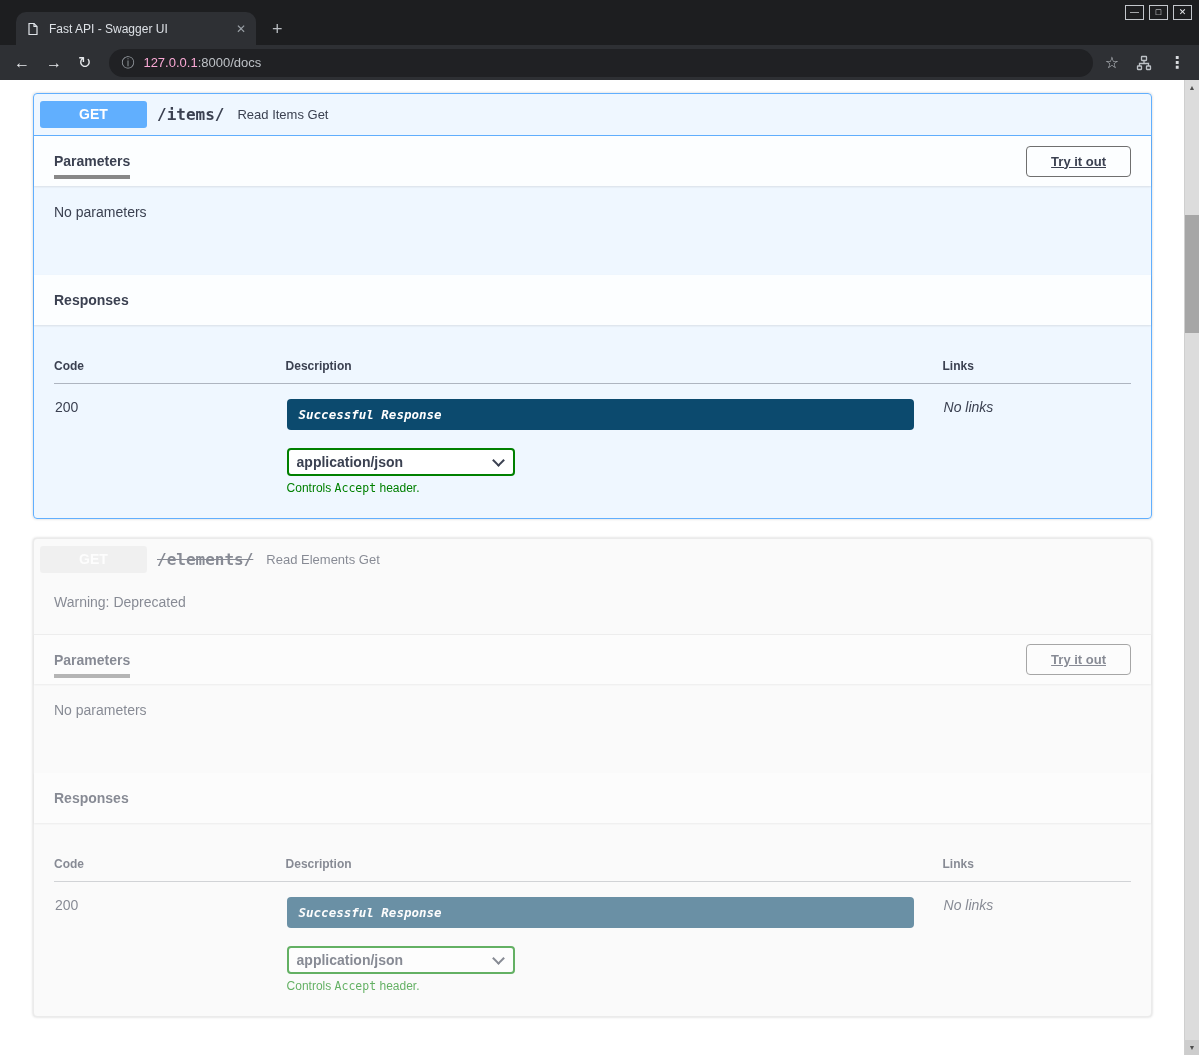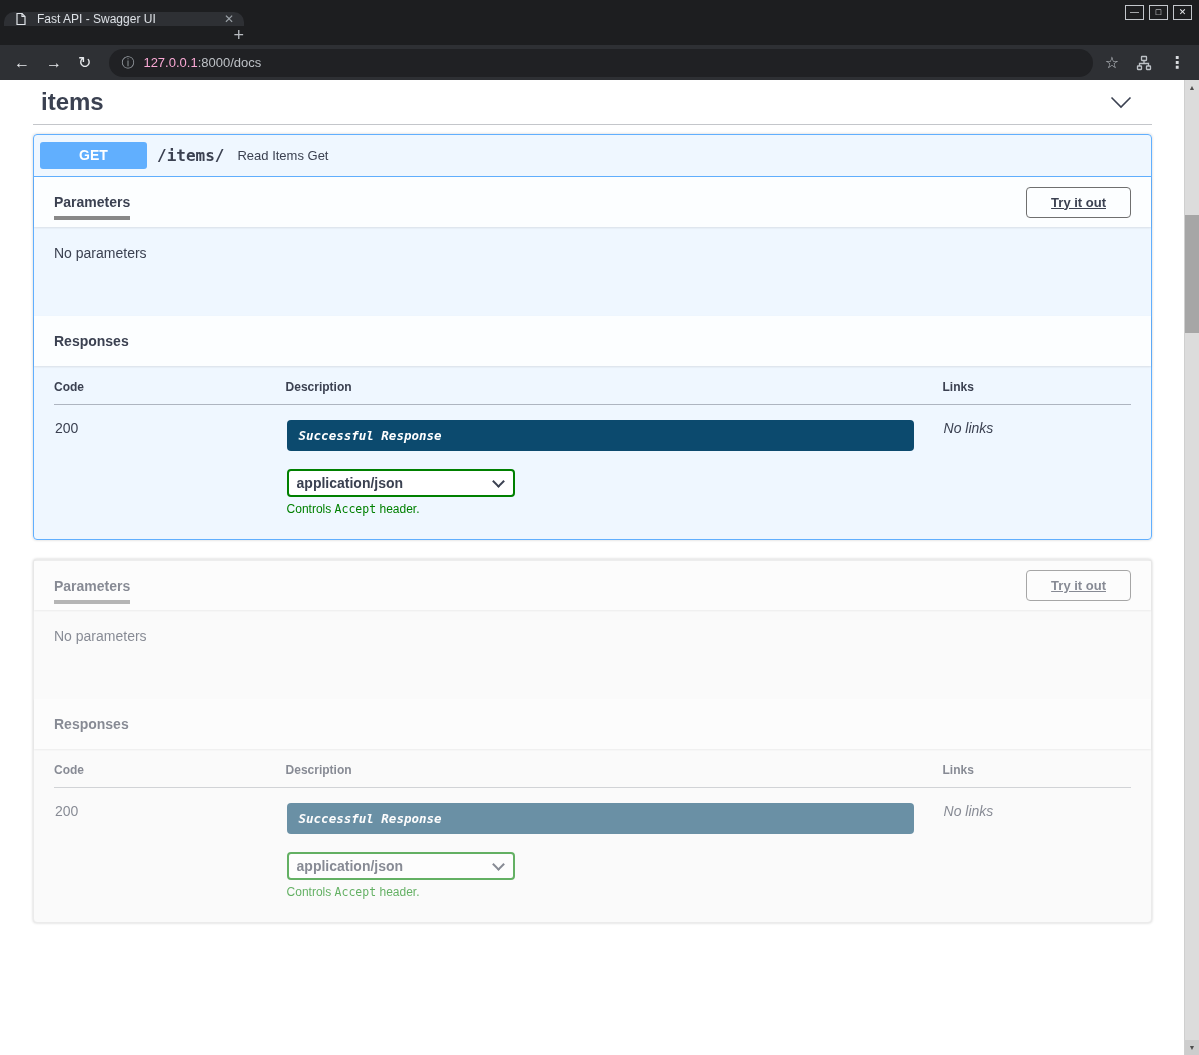--- a/index.html
+++ b/index.html
@@ -4,21 +4,21 @@
 <style>
   * { box-sizing: border-box; }
   body { margin:0; font-family:"Liberation Sans","DejaVu Sans",sans-serif; background:#111; }
   .screen { position:relative; width:1199px; height:1055px; background:#fff; overflow:hidden; }
 
   
   .chrome { position:absolute; top:0; left:0; right:0; height:80px; background:#1d1e20; }
   .win-controls { position:absolute; top:5px; right:7px; display:flex; gap:5px; z-index:5; }
   .win-btn { width:19px; height:15px; border:1px solid #c3c7cc; color:#e8eaed; font-size:9px;
              line-height:13px; text-align:center; background:#1d1e20; cursor:pointer; }
-  .tabstrip { position:absolute; top:12px; left:4px; height:33px; display:flex; align-items:flex-end;flex-direction:column; }
+  .tabstrip { position:absolute; top:12px; left:16px; height:33px; display:flex; align-items:flex-end; }
   .tab { width:240px; height:33px; background:#2e3034; border-radius:10px 10px 0 0;
          display:flex; align-items:center; padding:0 10px; gap:9px; cursor:pointer; }
   .tab-title { flex:1; color:#dde1e6; font-size:12px; white-space:nowrap; overflow:hidden; }
   .tab-close { color:#9aa0a6; font-size:12px; cursor:pointer; }
   .new-tab { color:#b8bcc0; font-size:18px; margin:0 0 7px 16px; cursor:pointer; line-height:1; }
   .toolbar { position:absolute; top:45px; left:0; right:0; height:35px; background:#2e3034;
              display:flex; align-items:center; padding:0 14px; }
   .nav-icon { font-size:16px; color:#e8eaed; margin-right:16px; cursor:pointer; line-height:1; }
   .omnibox { flex:1; height:28px; background:#202124; border-radius:14px; display:flex;
              align-items:center; padding:0 12px; margin:0 12px 0 2px; gap:9px; cursor:text; }
@@ -64,21 +64,21 @@
                       background:#888; }
   .btn-try { border:1px solid #6f6f6f; border-radius:4px; background:transparent; color:#3b4151;
              font-weight:bold; font-size:13px; padding:7px 24px; cursor:pointer;
              font-family:"Liberation Sans","DejaVu Sans",sans-serif;text-decoration:underline; }
 
   .body-pad { padding:18px 20px 55px; font-size:14px; color:#3b4151; }
 
   .resp-header { min-height:50px; display:flex; align-items:center; padding:0 20px;
                  background:rgba(255,255,255,.8); box-shadow:0 1px 2px rgba(0,0,0,.1);
                  font-size:14px; font-weight:bold; color:#3b4151; }
-  .resp-body { padding:2px 20px 22px; }
+  .resp-body { padding:22px 20px 22px; }
   table.responses { width:100%; border-collapse:collapse; }
   table.responses th { text-align:left; font-size:12px; font-weight:bold; color:#3b4151;
                        padding:12px 0 10px; border-bottom:1px solid rgba(59,65,81,.2); }
   .col-code { width:21.5%; } .col-desc { width:61%;margin-left:25px; }
   table.responses td { vertical-align:top; padding-top:15px; font-size:14px; color:#3b4151; }
 
   .markdown-box { background:#0c4a6e; border-radius:4px; padding:8px 12px; margin-right:28px;
                   color:#fff; font-family:"DejaVu Sans Mono","Liberation Mono",monospace;
                   font-style:italic; font-weight:bold; font-size:12.5px; }
   .media-wrap { margin-top:18px; }
@@ -147,28 +147,20 @@
             <rect x="10.5" y="11" width="4" height="3.5" rx="0.5"></rect>
           </svg>
         </span>
         <span class="menu-icon">⋮</span>
       </div>
     </div>
   </div>
 
   <div class="content">
 
-    <div class="section-head">
-      <span class="section-title">items</span>
-      <span style="line-height:0;">
-        <svg width="22" height="13" viewBox="0 0 22 13" fill="none" stroke="#3b4151" stroke-width="1.6">
-          <path d="M1.5 1.5 L11 11 L20.5 1.5"></path>
-        </svg>
-      </span>
-    </div>
 
     <div class="opblock">
       <div class="op-summary">
         <span class="method-badge">GET</span>
         <span class="op-path">/items/</span>
         <span class="op-desc">Read Items Get</span>
       </div>
 
       <div class="sec-header">
         <span class="tab-param">Parameters</span>
@@ -210,21 +202,27 @@
               </td>
               <td class="no-links">No links</td>
             </tr>
           </tbody>
         </table>
       </div>
     </div>
 
     <div class="opblock deprecated">
       <div class="fade">
-
+        <div class="op-summary">
+          <span class="method-badge" style="color:#fff;">GET</span>
+          <span class="op-path">/elements/</span>
+          <span class="op-desc">Read Elements Get</span>
+        </div>
+
+        <div class="dep-warning">Warning: Deprecated</div>
 
         <div class="sec-header">
           <span class="tab-param">Parameters</span>
           <button class="btn-try">Try it out</button>
         </div>
         <div class="body-pad">
           <span>No parameters</span>
         </div>
 
         <div class="resp-header">

